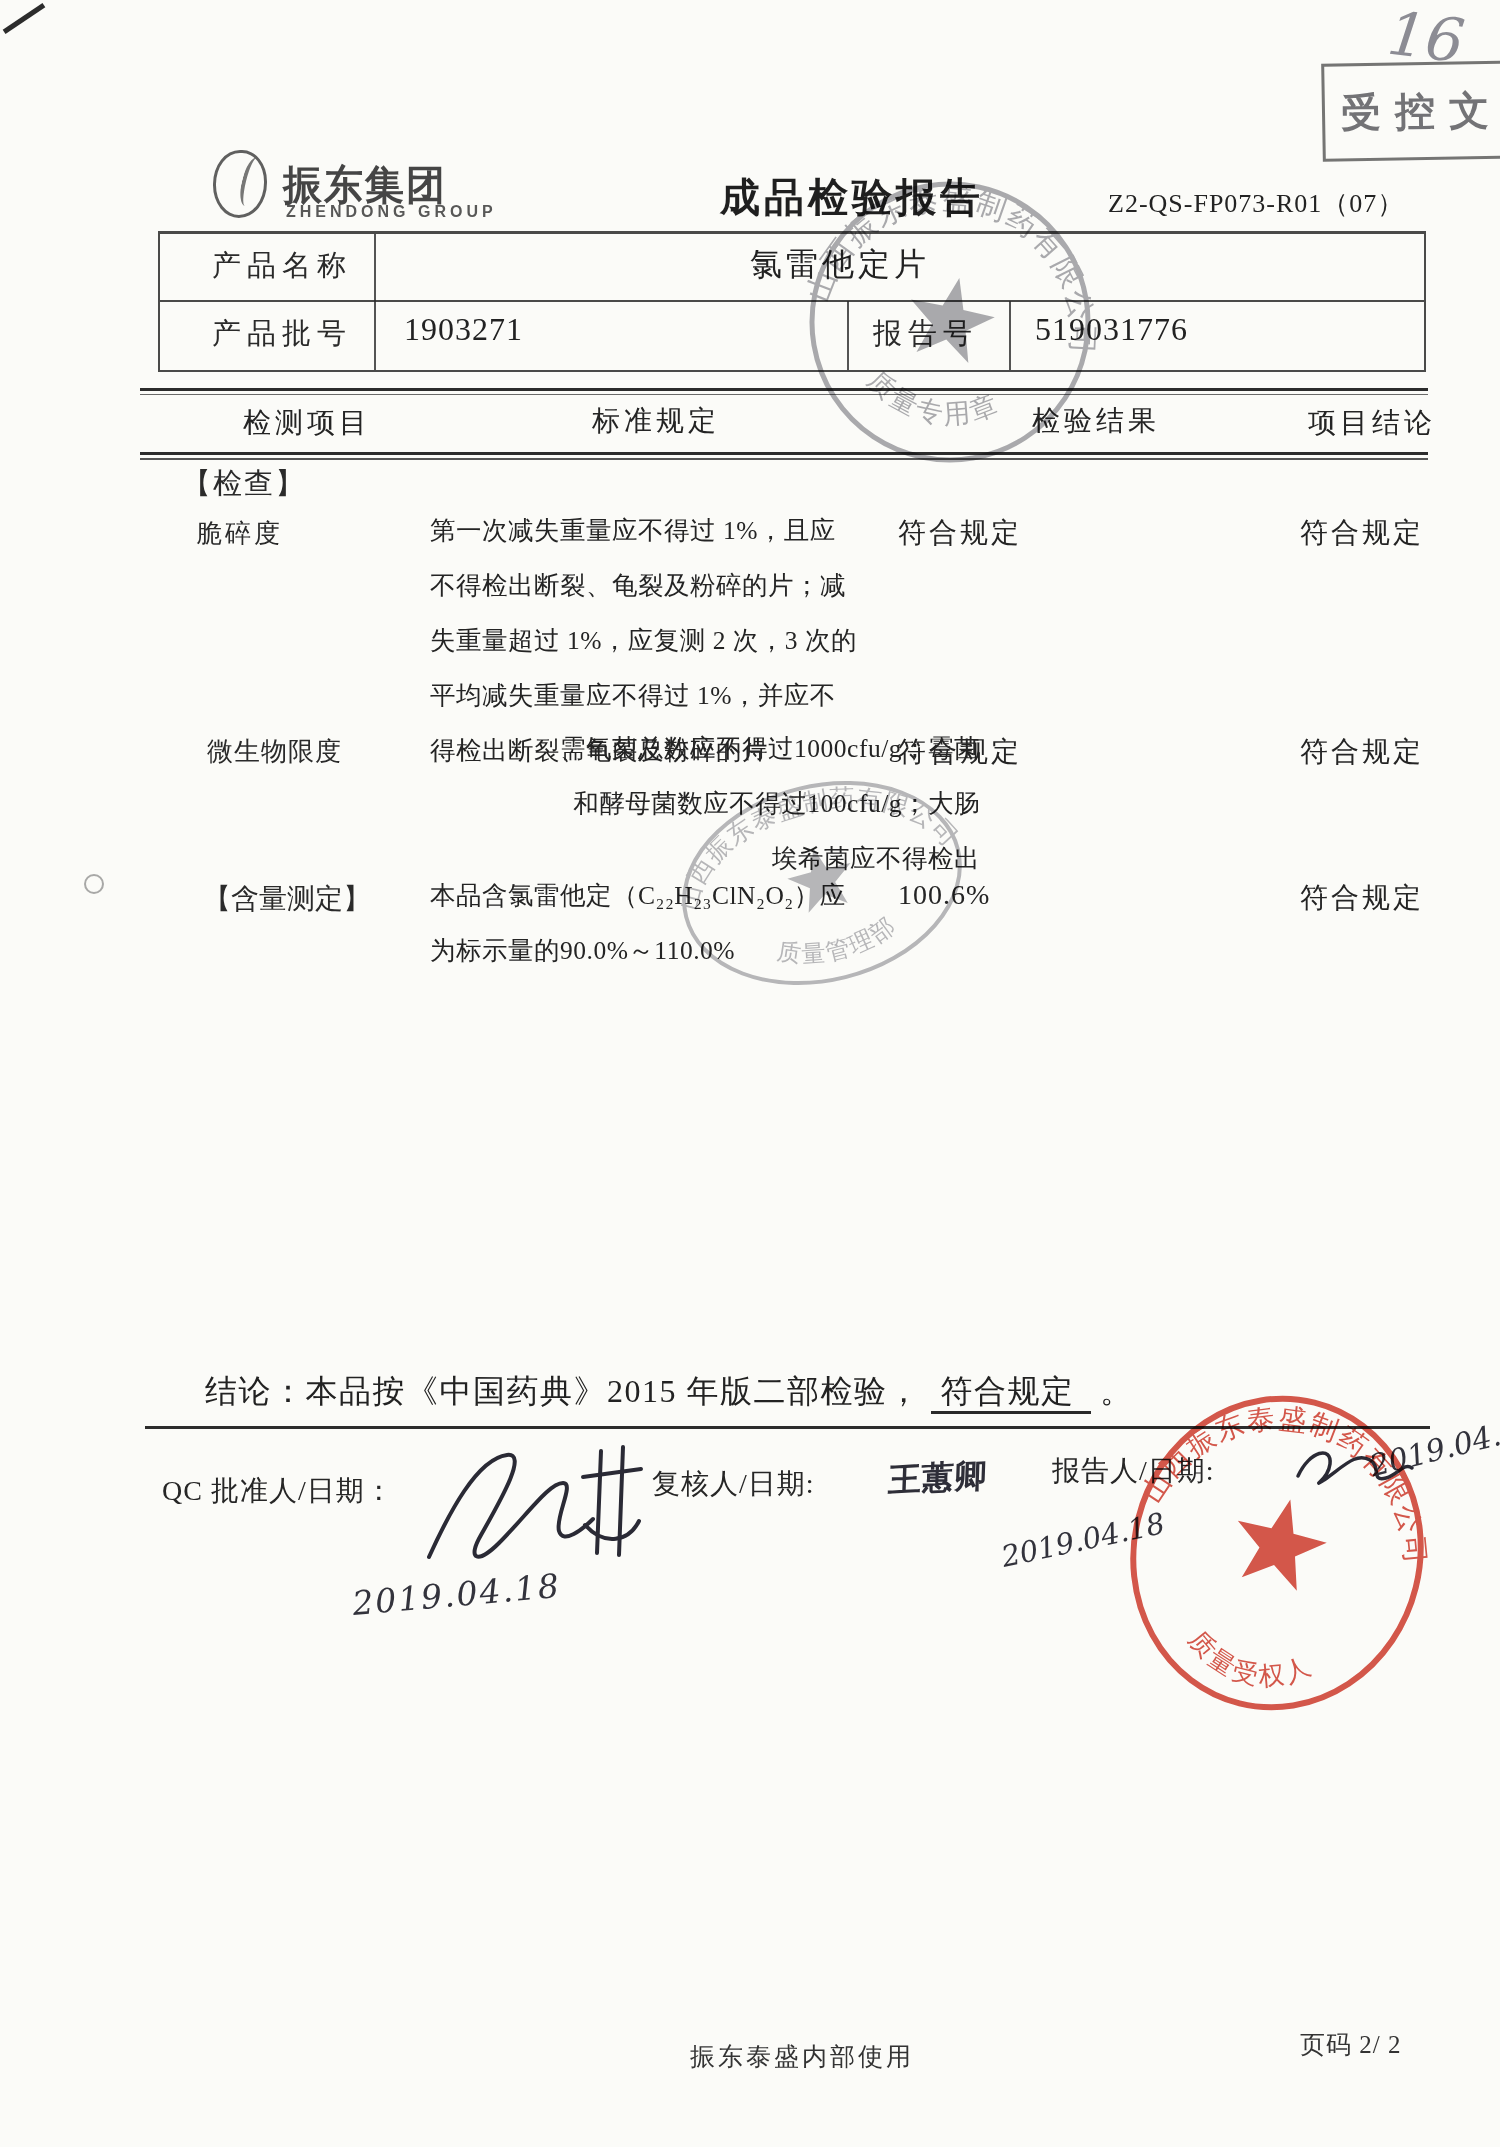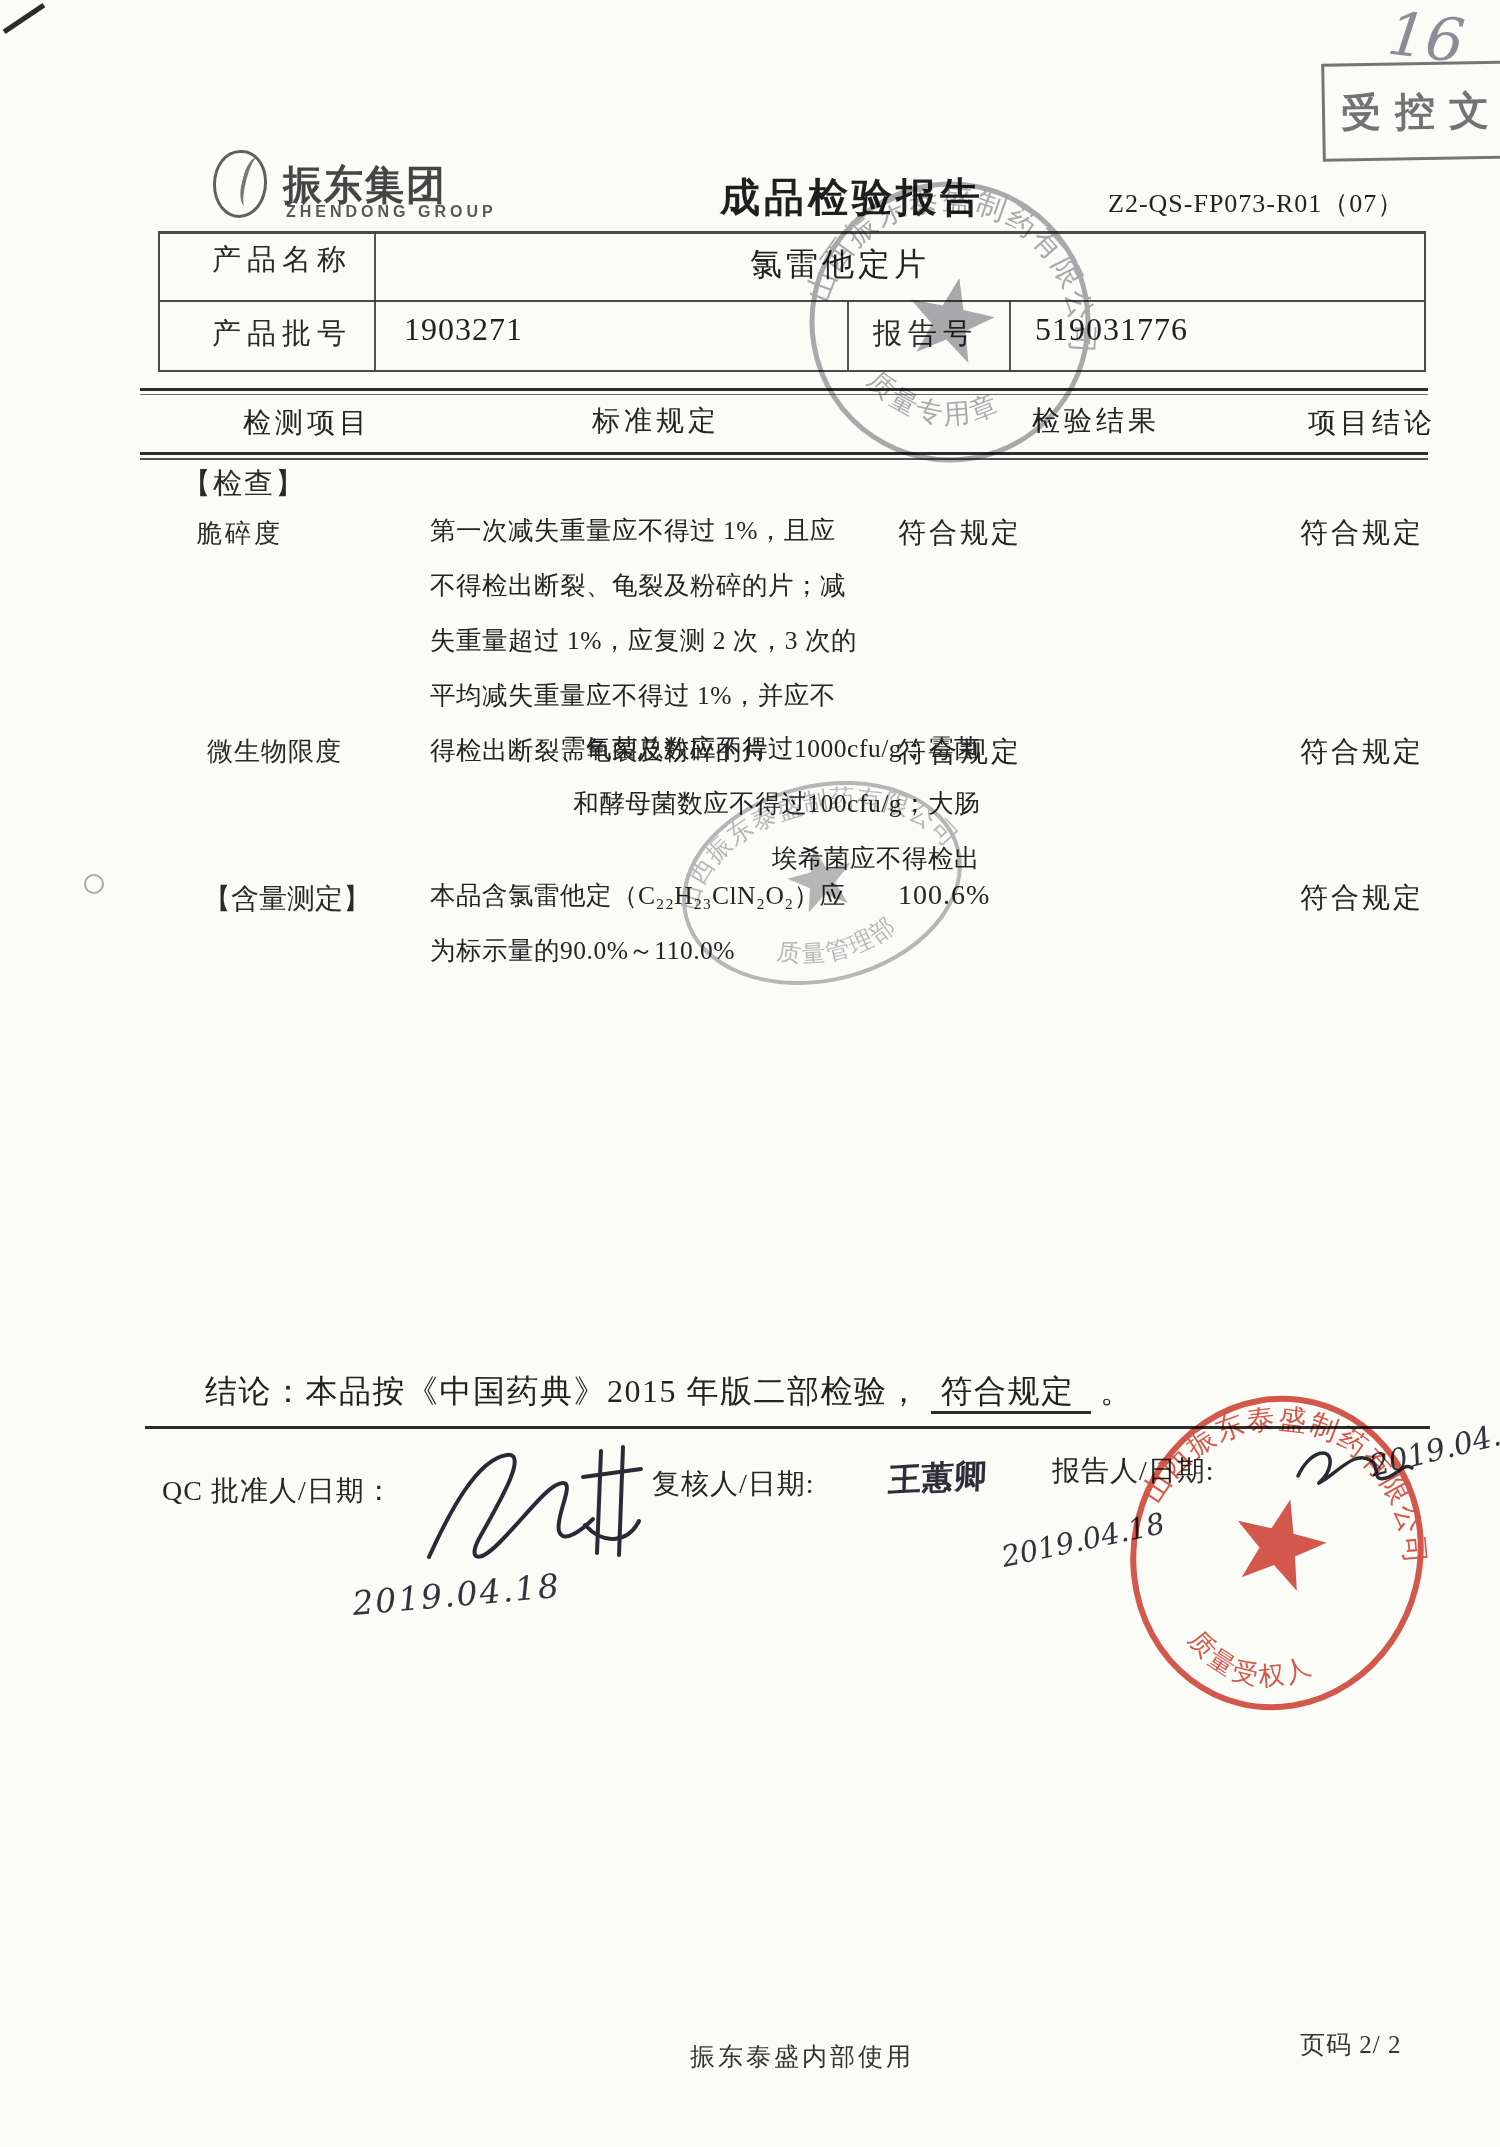--- a/index.html
+++ b/index.html
@@ -113,21 +113,21 @@
   <div class="logo-en">ZHENDONG GROUP</div>
   <div class="doc-title">成品检验报告</div>
   <div class="doc-code">Z2-QS-FP073-R01（07）</div>
 
   <div class="ptable">
     <div class="v1"></div>
     <div class="v2"></div>
     <div class="v3"></div>
     <div class="hmid"></div>
   </div>
-  <div class="abs cell-label" style="left:212px;top:240px;text-align:center;">产品名称</div>
+  <div class="abs cell-label" style="left:212px;top:246px;text-align:center;">产品名称</div>
   <div class="abs cell-value" style="left:380px;top:243px;width:920px;text-align:center;letter-spacing:4px;">氯雷他定片</div>
   <div class="abs cell-label" style="left:212px;top:314px;">产品批号</div>
   <div class="abs cell-value" style="left:404px;top:311px;">1903271</div>
   <div class="abs cell-label" style="left:873px;top:314px;">报告号</div>
   <div class="abs cell-value" style="left:1035px;top:311px;">519031776</div>
 
   <div class="line" style="left:140px;top:388px;width:1288px;height:3px;"></div>
   <div class="line" style="left:140px;top:394px;width:1288px;height:1px;opacity:.7;"></div>
   <div class="line" style="left:140px;top:452px;width:1288px;height:3px;"></div>
   <div class="line" style="left:140px;top:458px;width:1288px;height:2px;opacity:.8;"></div>

